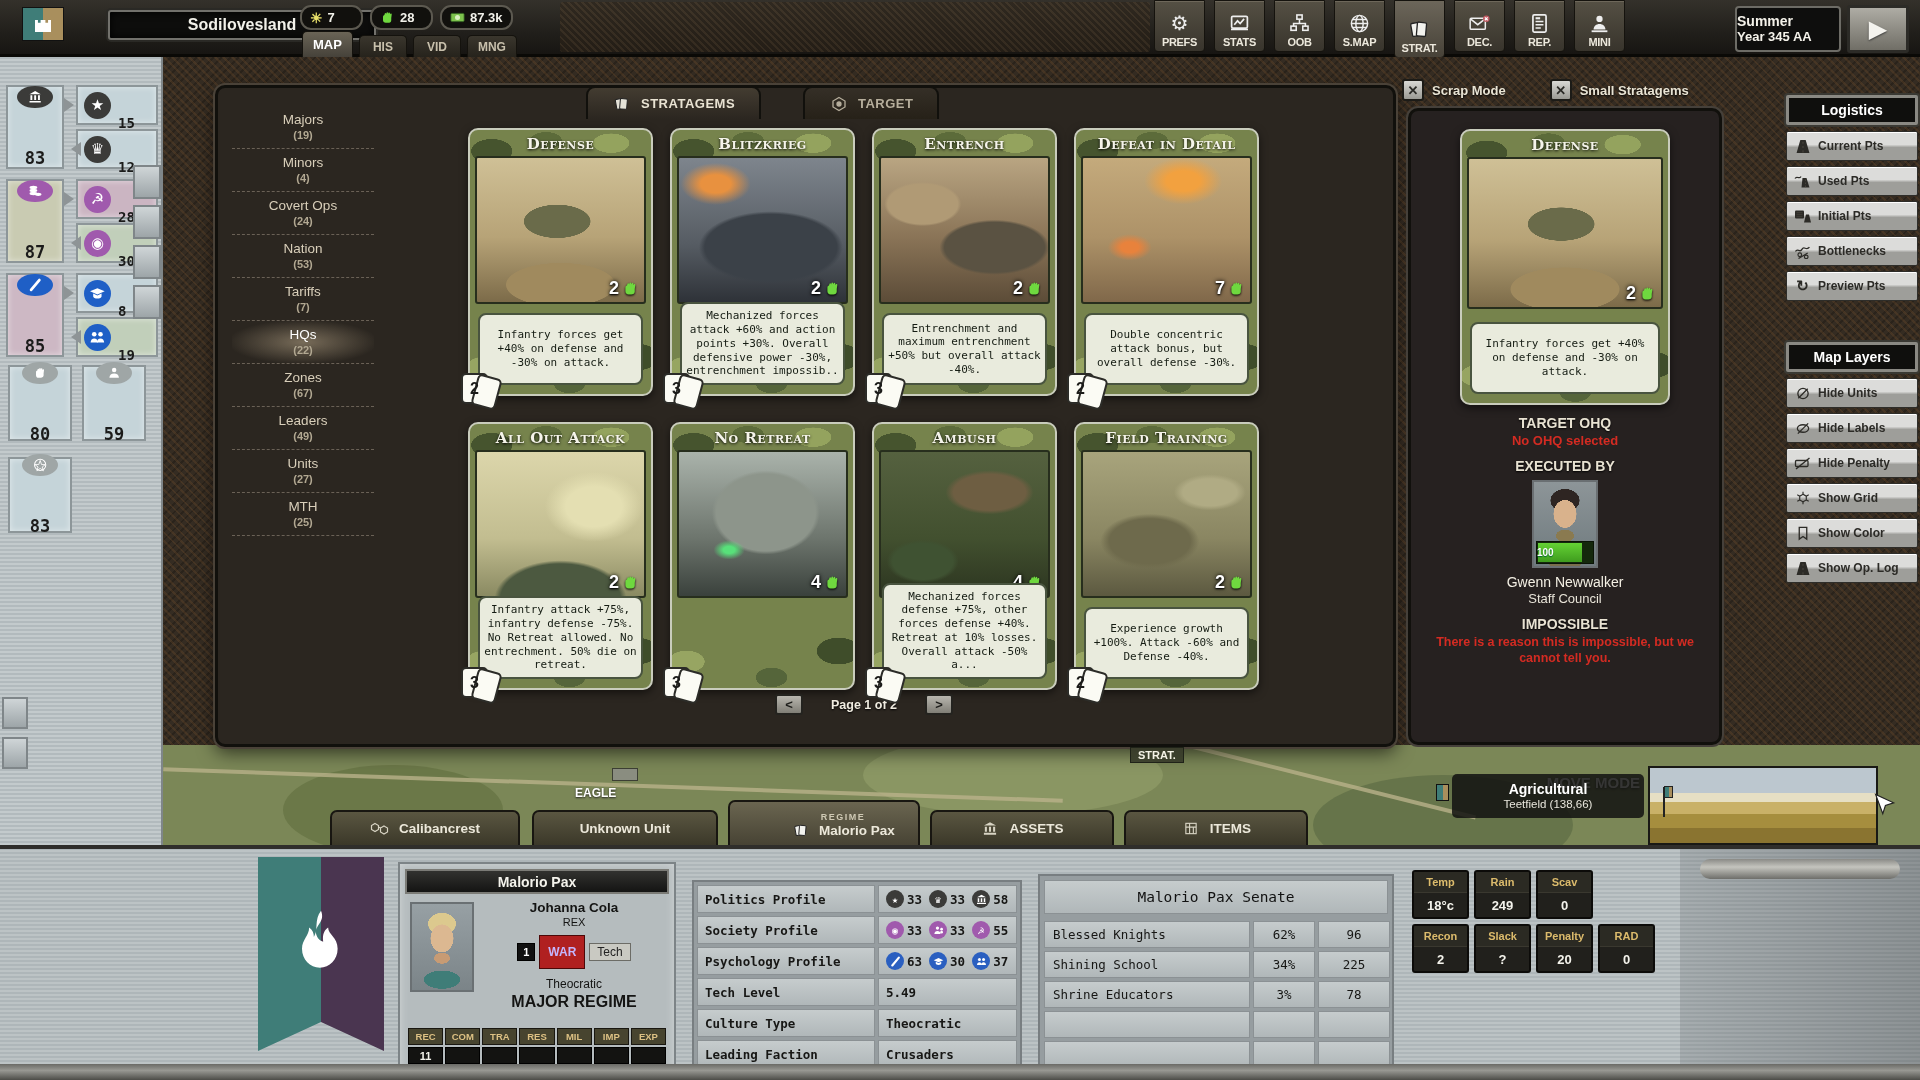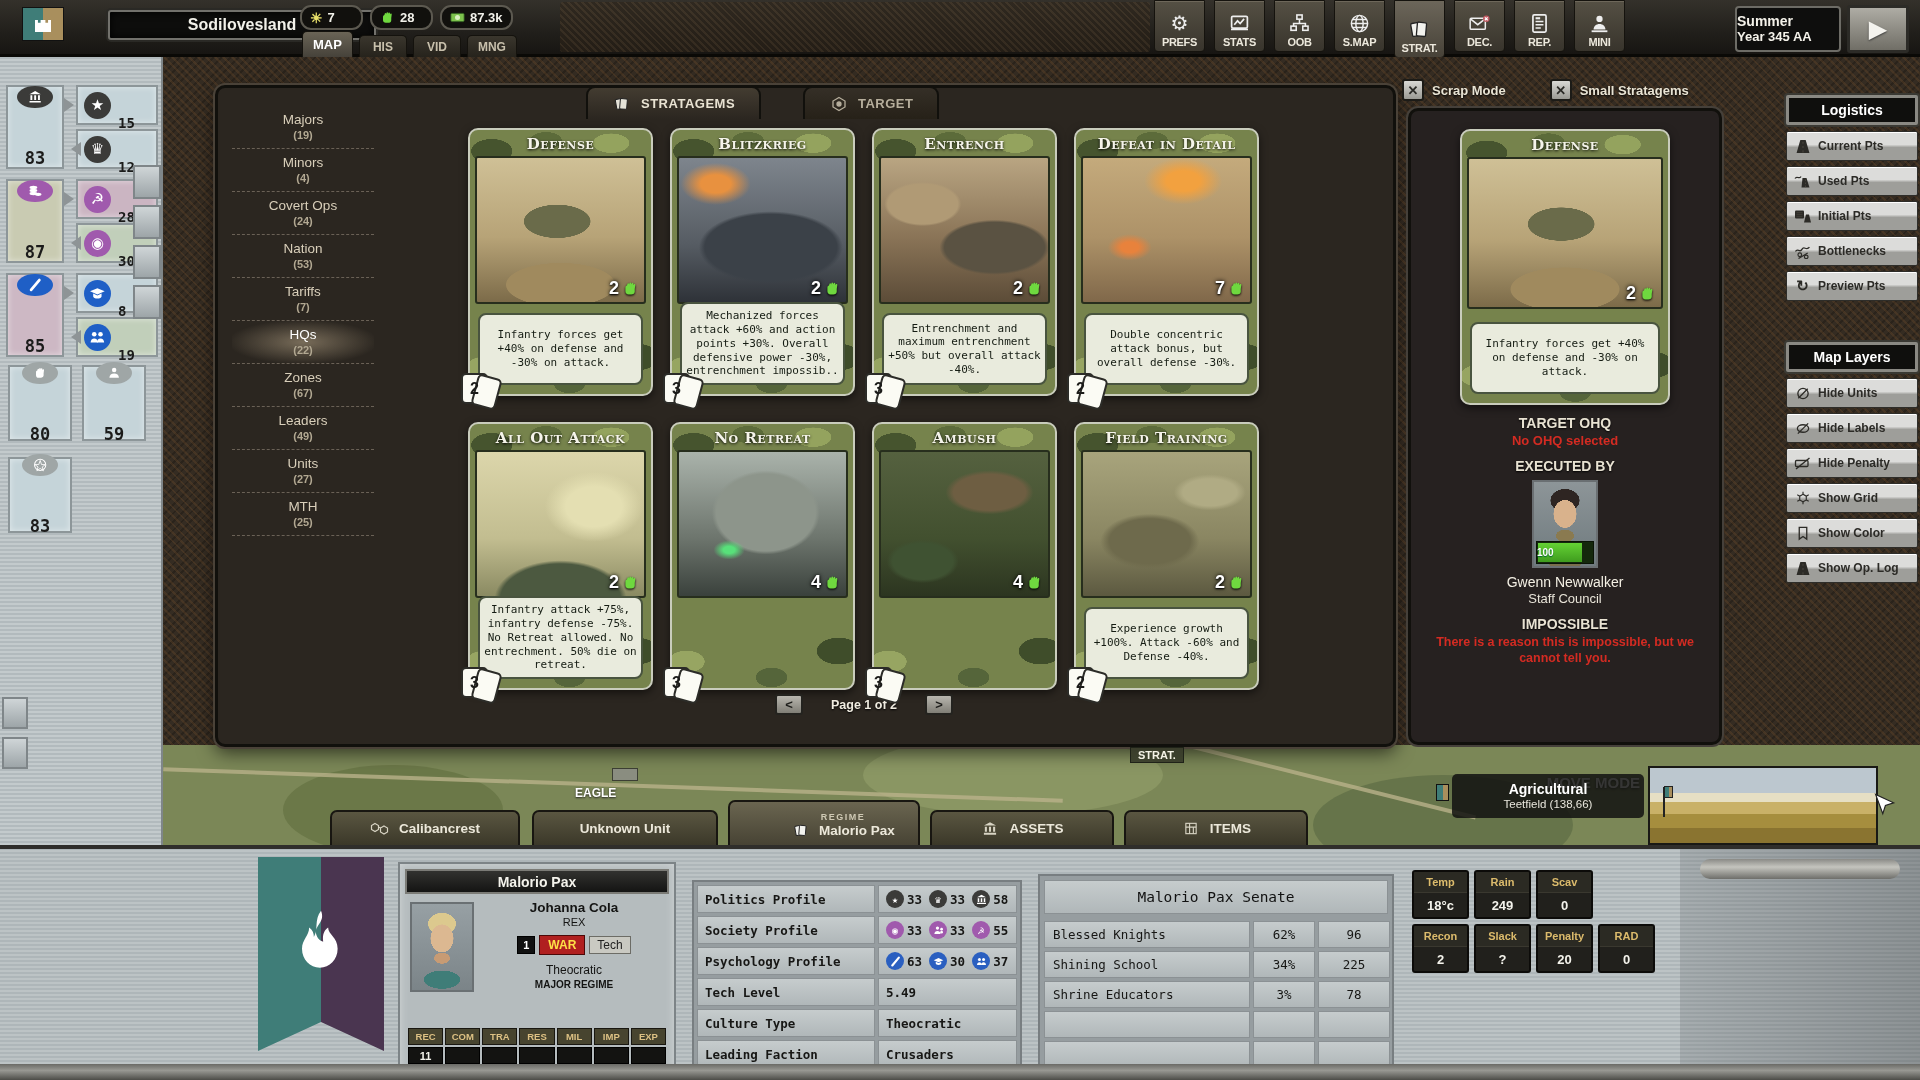--- a/index.html
+++ b/index.html
@@ -231,25 +231,25 @@
       radial-gradient(13px 9px at 50% 63%,#c79b74 0 60%,transparent 61%),
       radial-gradient(19px 23px at 50% 40%,#dcb891 0 60%,transparent 61%),
       radial-gradient(23px 18px at 50% 23%,#dcc98e 0 60%,transparent 61%),
       radial-gradient(30px 15px at 50% 88%,#3f7d78 0 60%,transparent 61%),
       linear-gradient(#97a0a4,#7b8488);}
   .regime-info{position:absolute;left:80px;top:36px;right:6px;text-align:center;color:#141413;}
   .ri-name{font-weight:bold;font-size:13.5px;} .ri-title{font-size:11px;margin-top:1px;}
   .posture{display:flex;justify-content:center;gap:4px;margin-top:7px;align-items:center;}
   .posture .p1{width:18px;height:18px;background:#111;color:#fff;font-weight:bold;font-size:11px;
     display:flex;align-items:center;justify-content:center;border:1px solid #000;}
-  .posture .p2{height:16px;padding:9px 8px;background:#b02020;color:#fde047;font-weight:bold;font-size:12px;
+  .posture .p2{height:16px;padding:16px 8px;background:#b02020;color:#c4b5fd;font-weight:bold;font-size:12px;
     display:flex;align-items:center;border:1px solid #4c0808;}
   .posture .p3{height:18px;padding:0 7px;background:#c9c9c2;color:#222;font-size:12px;
     display:flex;align-items:center;border:1px solid #6c6c66;}
-  .ri-culture{font-size:12px;margin-top:8px;} .ri-class{font-weight:bold;font-size:10px;margin-top:2px;}
+  .ri-culture{font-size:12px;margin-top:8px;} .ri-class{font-weight:bold;font-size:16px;margin-top:2px;}
   .ministats{position:absolute;left:8px;bottom:8px;right:8px;}
   .ministats .lrow,.ministats .vrow{display:flex;gap:2px;}
   .mini-l{flex:1;height:17px;background:#47442f;border:1px solid #191711;color:#ddc184;
     font-weight:bold;font-size:9.5px;display:flex;align-items:center;justify-content:center;}
   .mini-v{flex:1;height:17px;background:#131311;border:1px solid #000;color:#f2f2ea;
     font-weight:bold;font-size:11px;display:flex;align-items:center;justify-content:center;margin-top:2px;}
   .ptable{position:absolute;left:692px;top:31px;width:330px;background:#969da0;border:2px solid #787e81;padding:3px;}
   .prow{display:grid;grid-template-columns:178px 1fr;gap:3px;margin-bottom:3px;font-weight:bold;}
   .prow:last-child{margin-bottom:0;}
   .pcell{background:linear-gradient(#c6cccd,#b0b7b9);border:1px solid #8b9194;height:28px;display:flex;
@@ -713,20 +713,21 @@
         <div class="art art-7">
           <div class="cost">
             <span>4</span>
             <span class="icon ">
               <svg viewBox="0 0 16 16">
                 <path d="M3.2 7.2c0-1 .6-1.8 1.5-2l.4-1.5c.2-.8 1.3-.8 1.5 0l.1.6.3-1.3c.2-.8 1.4-.8 1.6 0l.2 1.1.3-.9c.3-.8 1.4-.6 1.5.2l.1 1.2.5-.6c.5-.6 1.4-.1 1.3.7L12 8.5v2.3c0 1.8-1.4 2.9-3.3 2.9H6.2c-1.8 0-3-1.2-3-3z" fill="currentColor"></path>
               </svg>
             </span>
           </div>
         </div>
+        <div class="desc">Mechanized forces defense +75%, other forces defense +40%. Retreat at 10% losses. Overall attack -50% a...</div>
         <div class="badge">3</div>
       </article>
       <article class="scard">
         <div class="ttl">Field Training</div>
         <div class="art art-8">
           <div class="cost">
             <span>2</span>
             <span class="icon ">
               <svg viewBox="0 0 16 16">
                 <path d="M3.2 7.2c0-1 .6-1.8 1.5-2l.4-1.5c.2-.8 1.3-.8 1.5 0l.1.6.3-1.3c.2-.8 1.4-.8 1.6 0l.2 1.1.3-.9c.3-.8 1.4-.6 1.5.2l.1 1.2.5-.6c.5-.6 1.4-.1 1.3.7L12 8.5v2.3c0 1.8-1.4 2.9-3.3 2.9H6.2c-1.8 0-3-1.2-3-3z" fill="currentColor"></path>

